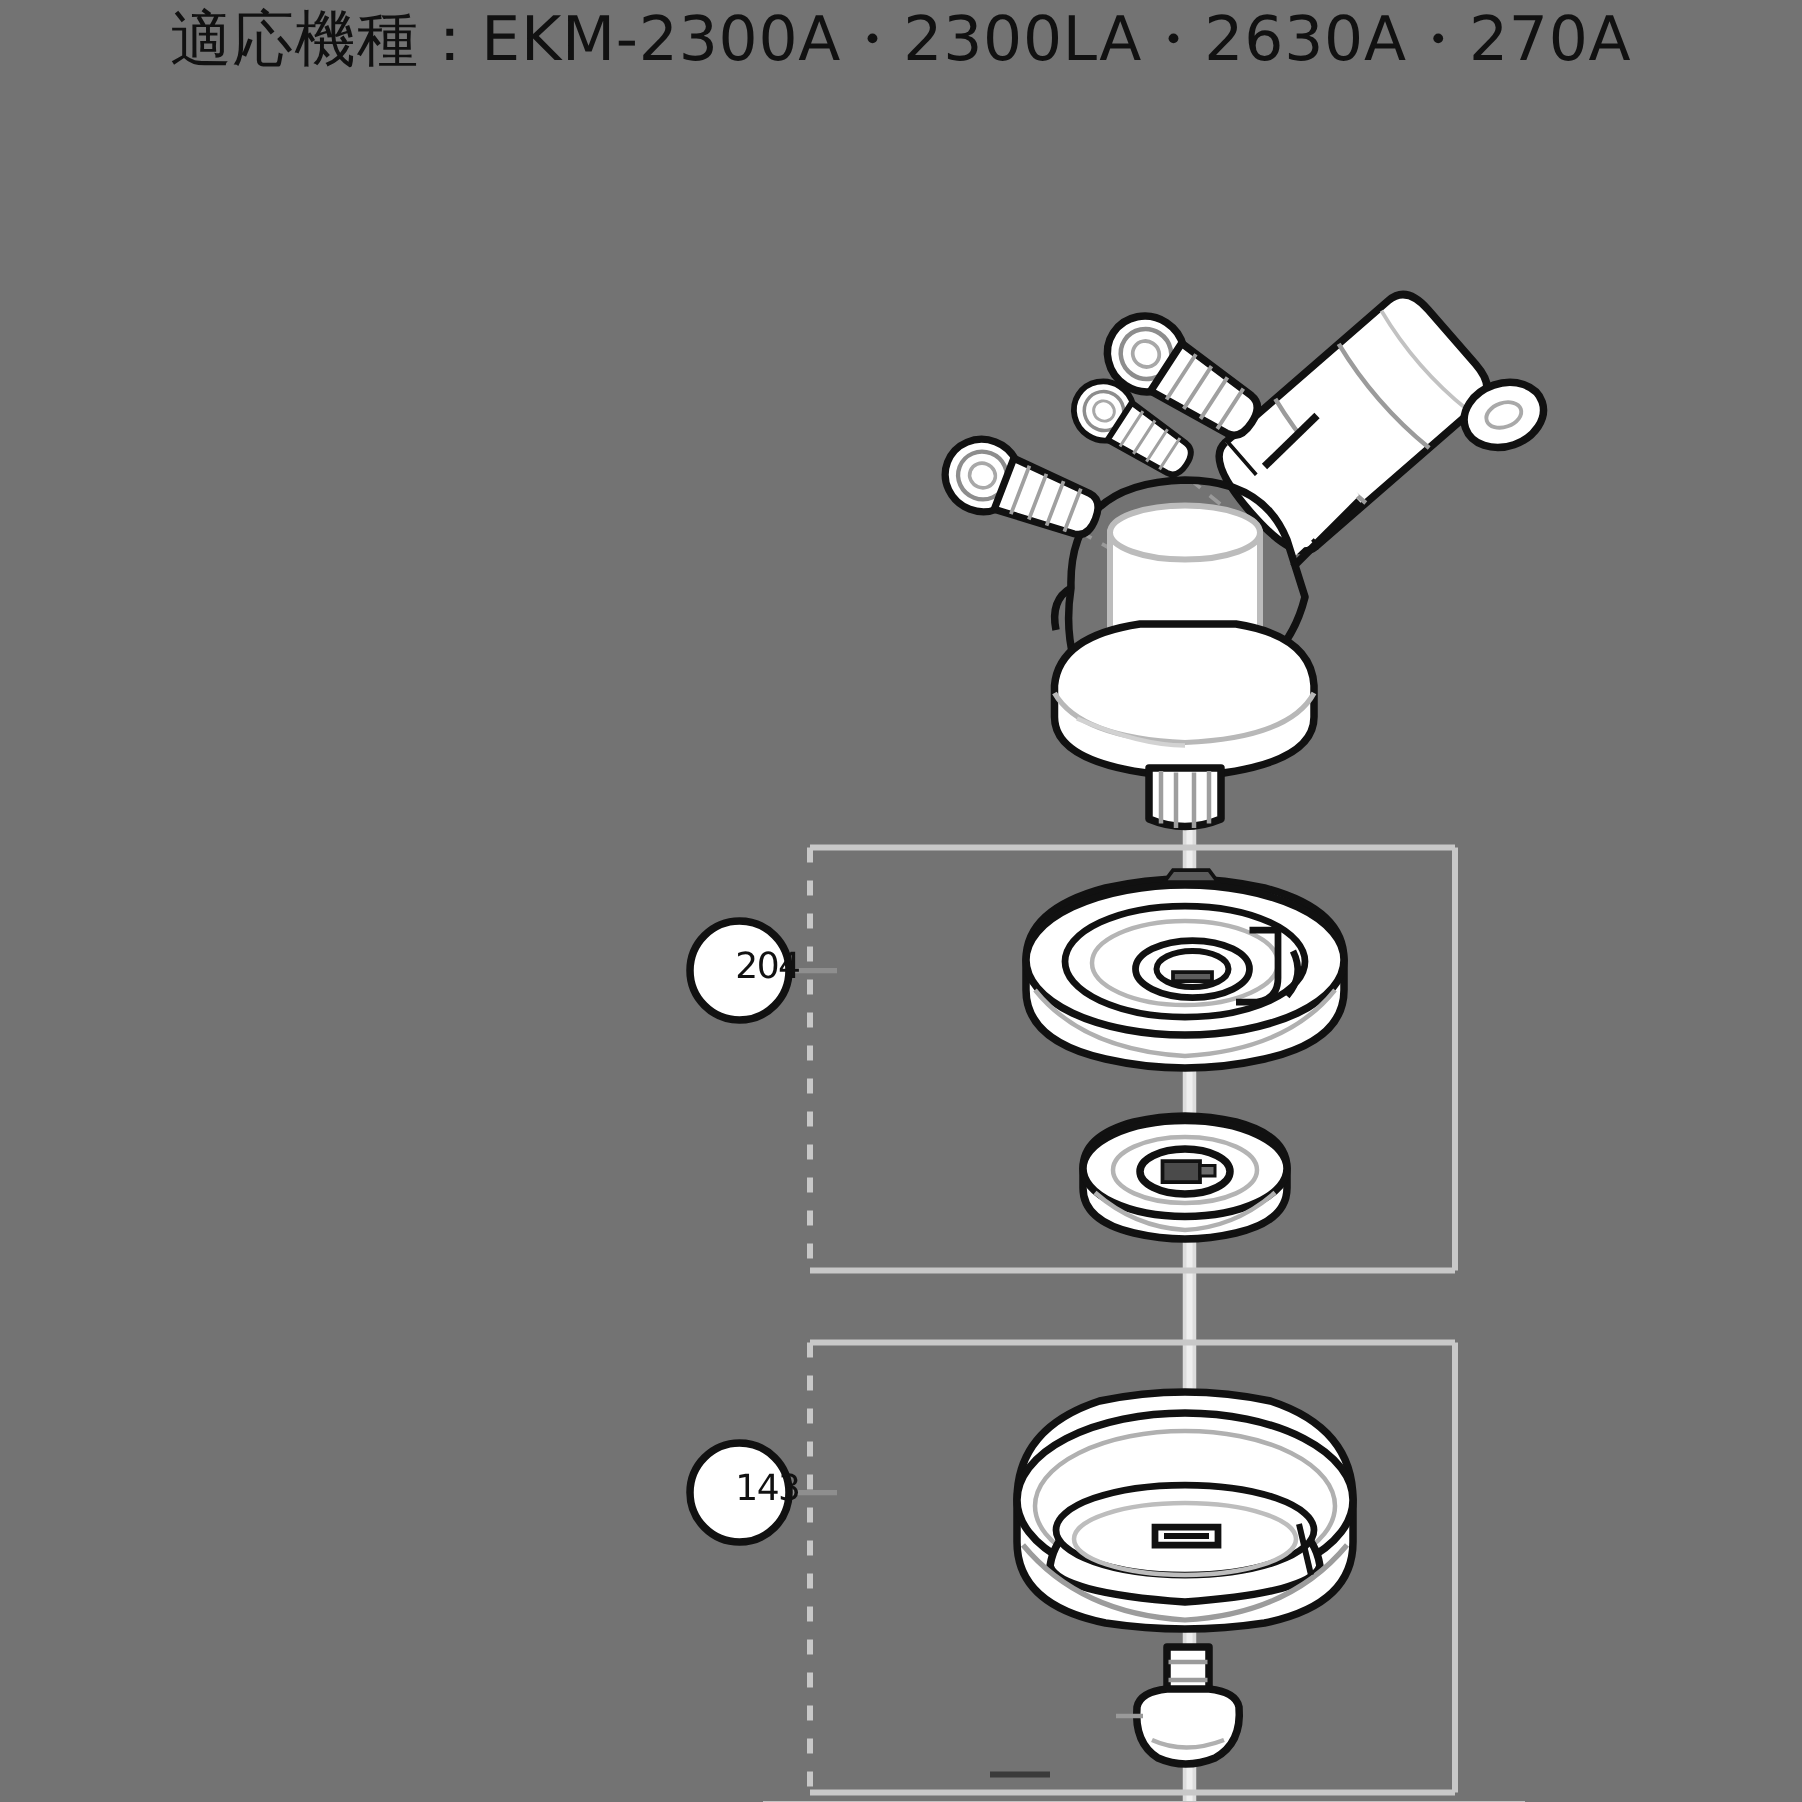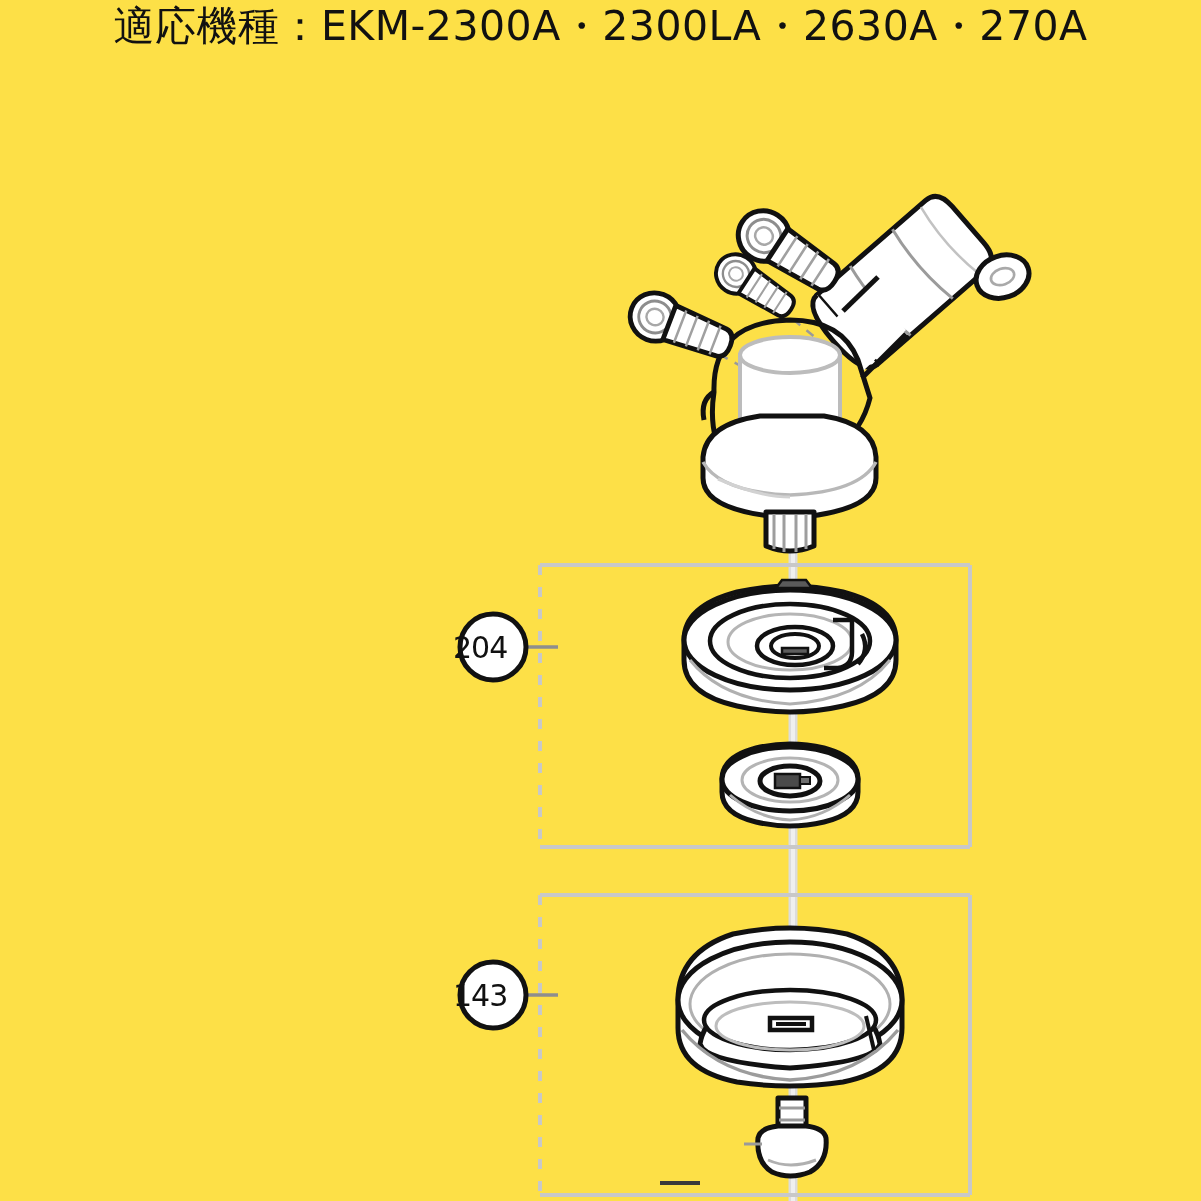--- a/index.html
+++ b/index.html
@@ -7,21 +7,21 @@
     padding: 0;
     background: #ffffff;
   }
   body {
     font-family: "DejaVu Sans", "Liberation Sans", sans-serif;
   }
   #page {
     position: relative;
     width: 1201px;
     height: 1201px;
-    background: #fde047;
+    background: #737373;
     overflow: hidden;
   }
   #title {
     position: absolute;
     left: 0;
     top: 2px;
     width: 1201px;
     text-align: center;
     font-size: 41px;
     line-height: 48px;
@@ -32,25 +32,25 @@
   }
   #art {
     position: absolute;
     left: 0;
     top: 0;
     width: 1201px;
     height: 1201px;
   }
   .callout-label {
     position: absolute;
-    font-size: 30px;
+    font-size: 24px;
     font-family: "DejaVu Sans", "Liberation Sans", sans-serif;
     color: #111111;
     letter-spacing: -1px;
-    text-align: left;
+    text-align: right;
     width: 80px;
     pointer-events: none;
   }
   #callout-204-label { left: 453px; top: 630px; }
   #callout-183-label { left: 453px; top: 978px; }
 </style>
 </head>
 <body>
 
 <div id="page">

